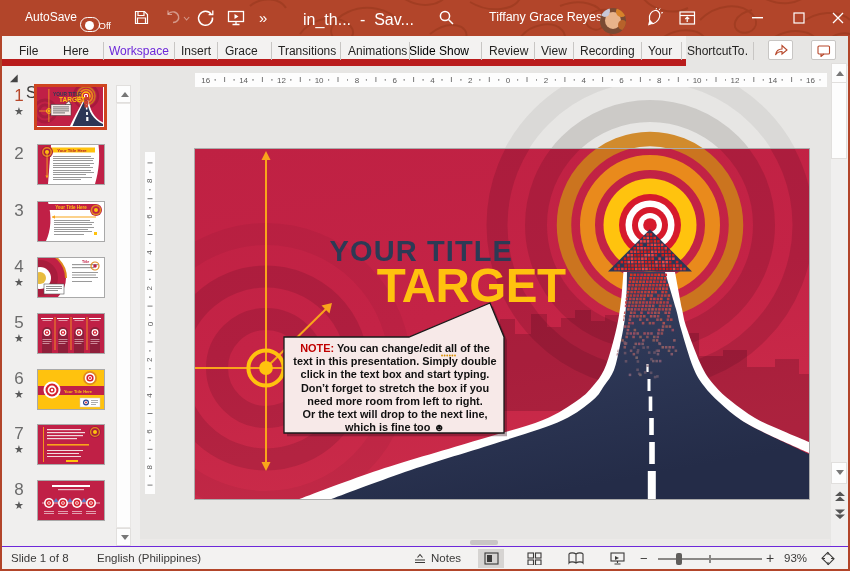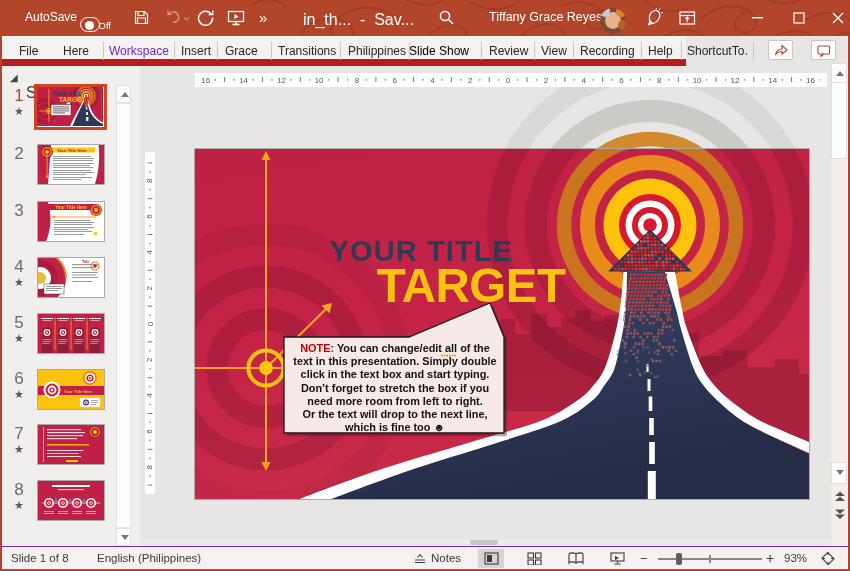--- a/index.html
+++ b/index.html
@@ -89,26 +89,26 @@
 </rect>
     </div>
 
 <div class="abs" style="left:0;top:36px;width:686px;height:30px;background:#f3f2f1;border-bottom:7px solid #b91c1c">
 <span class="abs" style="left:19px;top:8px;font-size:12px;color:#252423">File</span>
 <span class="abs" style="left:63px;top:8px;font-size:12px;color:#252423">Here</span>
 <span class="abs" style="left:109px;top:8px;font-size:12px;color:#6d28d9;width:64px;overflow:hidden;white-space:nowrap">Workspace</span>
 <span class="abs" style="left:181px;top:8px;font-size:12px;color:#252423">Insert</span>
 <span class="abs" style="left:225px;top:8px;font-size:12px;color:#252423">Grace</span>
 <span class="abs" style="left:278px;top:8px;font-size:12px;color:#252423">Transitions</span>
-<span class="abs" style="left:348px;top:8px;font-size:12px;color:#252423">Philippines</span>
+<span class="abs" style="left:348px;top:8px;font-size:12px;color:#252423">Animations</span>
 <span class="abs" style="left:409px;top:8px;font-size:12px;color:#000000">Slide Show</span>
 <span class="abs" style="left:489px;top:8px;font-size:12px;color:#252423">Review</span>
 <span class="abs" style="left:541px;top:8px;font-size:12px;color:#252423">View</span>
 <span class="abs" style="left:580px;top:8px;font-size:12px;color:#252423">Recording</span>
-<span class="abs" style="left:648px;top:8px;font-size:12px;color:#252423">Help</span>
+<span class="abs" style="left:648px;top:8px;font-size:12px;color:#252423">Your</span>
 <span class="abs" style="left:687px;top:8px;font-size:12px;color:#252423;width:60px;overflow:hidden;white-space:nowrap">ShortcutTo…</span>
 
 <div class="abs" style="left:103px;top:6px;width:1px;height:18px;background:#c8c6c4"></div>
       <div class="abs" style="left:174px;top:6px;width:1px;height:18px;background:#c8c6c4"></div>
       <div class="abs" style="left:217px;top:6px;width:1px;height:18px;background:#c8c6c4"></div>
       <div class="abs" style="left:271px;top:6px;width:1px;height:18px;background:#c8c6c4"></div>
       <div class="abs" style="left:340px;top:6px;width:1px;height:18px;background:#c8c6c4"></div>
       <div class="abs" style="left:409px;top:6px;width:1px;height:18px;background:#c8c6c4"></div>
       <div class="abs" style="left:481px;top:6px;width:1px;height:18px;background:#c8c6c4"></div>
       <div class="abs" style="left:534px;top:6px;width:1px;height:18px;background:#c8c6c4"></div>

